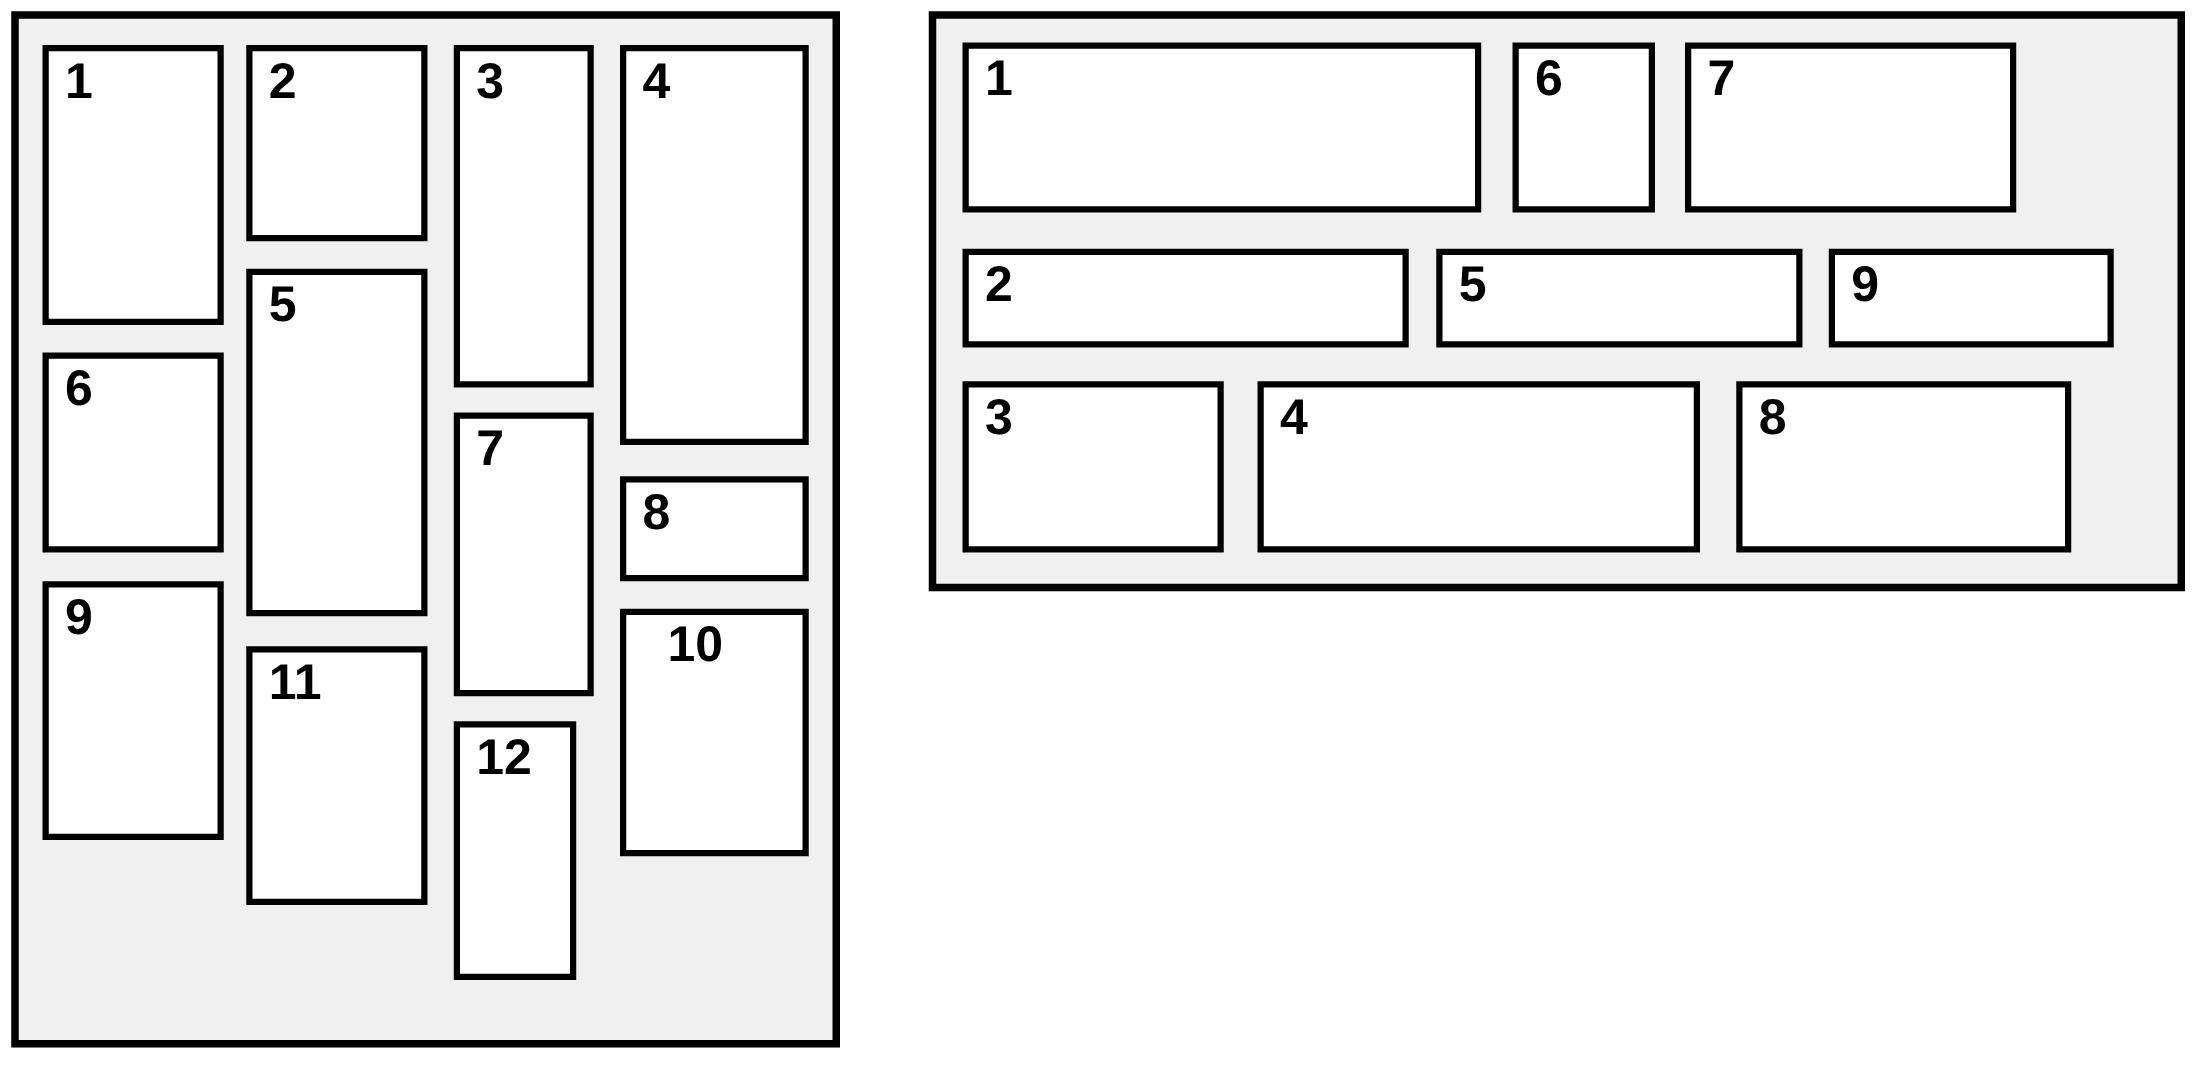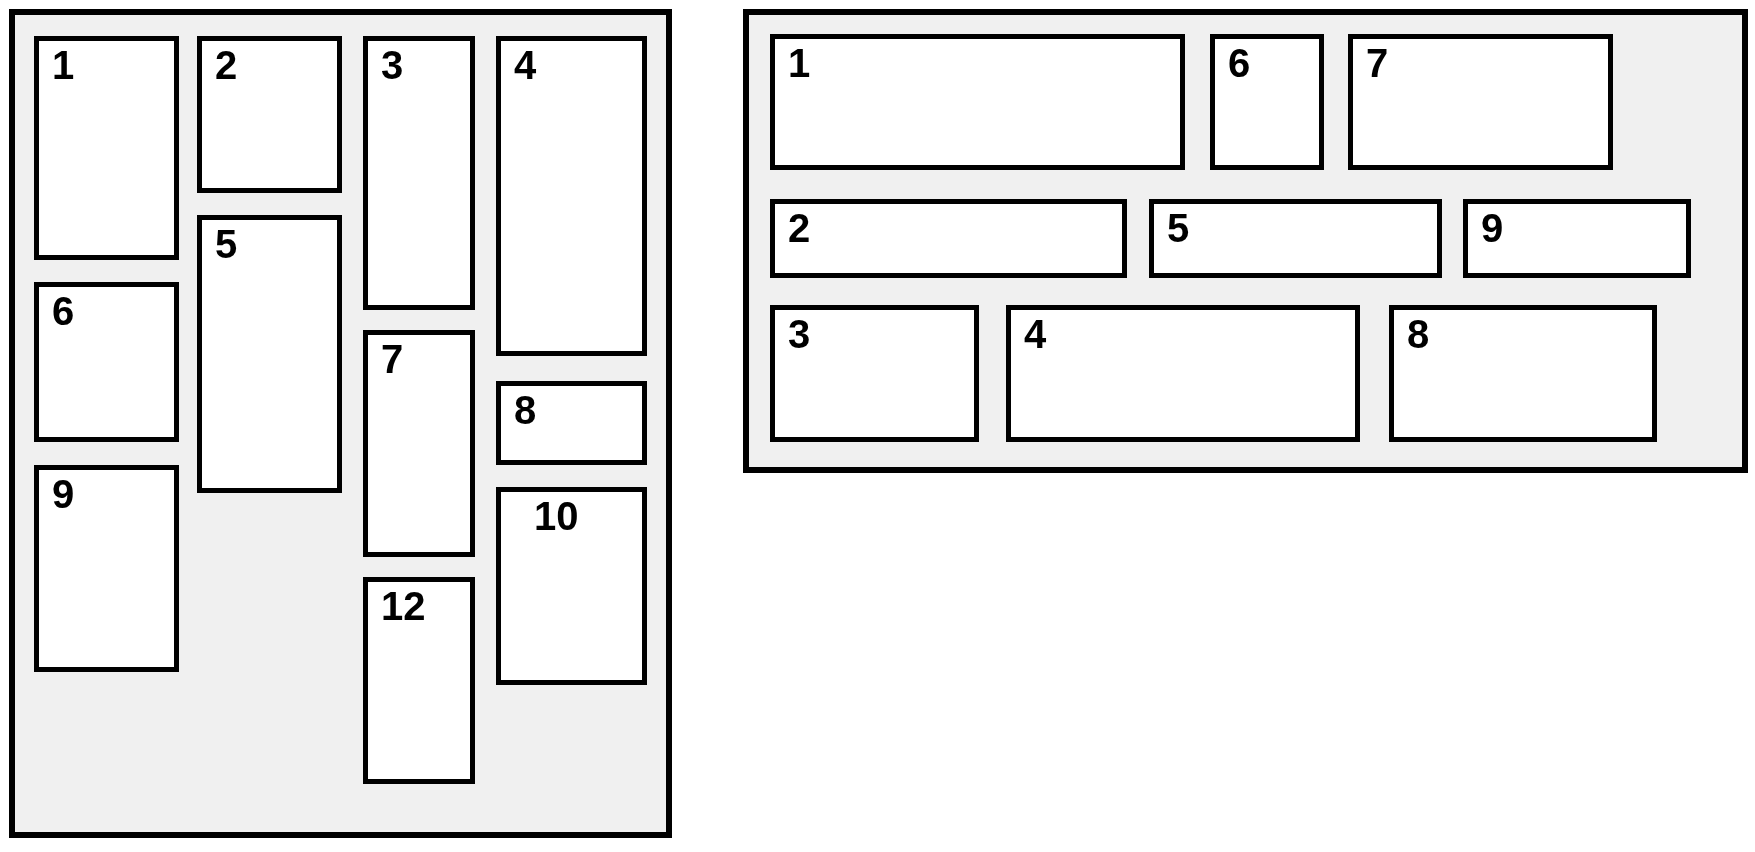--- a/index.html
+++ b/index.html
@@ -41,21 +41,21 @@
   .l2  { left: 182px; top: 21px;  width: 145px; height: 157px; }
   .l3  { left: 348px; top: 21px;  width: 112px; height: 274px; }
   .l4  { left: 481px; top: 21px;  width: 151px; height: 320px; }
   .l5  { left: 182px; top: 200px; width: 145px; height: 278px; }
   .l6  { left: 19px;  top: 267px; width: 145px; height: 160px; }
   .l7  { left: 348px; top: 315px; width: 112px; height: 227px; }
   .l8  { left: 481px; top: 366px; width: 151px; height: 84px;  }
   .l9  { left: 19px;  top: 450px; width: 145px; height: 207px; }
   .l10 { left: 481px; top: 472px; width: 151px; height: 198px; padding-left: 20px; }
   .l11 { left: 182px; top: 502px; width: 145px; height: 207px; }
-  .l12 { left: 348px; top: 562px; width: 112px; height: 207px; }
+  .l12 { left: 348px; top: 562px; width: 98px; height: 207px; }
 
   
   #right-panel { left: 743px; top: 9px; width: 1005px; height: 464px; }
   .r1  { left: 21px;  top: 19px;  width: 415px; height: 136px; }
   .r6  { left: 461px; top: 19px;  width: 114px; height: 136px; }
   .r7  { left: 599px; top: 19px;  width: 265px; height: 136px; }
   .r2  { left: 21px;  top: 184px; width: 357px; height: 79px;  }
   .r5  { left: 400px; top: 184px; width: 293px; height: 79px;  }
   .r9  { left: 714px; top: 184px; width: 228px; height: 79px;  }
   .r3  { left: 21px;  top: 290px; width: 209px; height: 137px; }
@@ -89,20 +89,23 @@
     </div>
   <div class="card l8">
       <span class="label">8</span>
     </div>
   <div class="card l9">
       <span class="label">9</span>
     </div>
   <div class="card l10">
       <span class="label">10</span>
     </div>
+  <div class="card l11">
+      <span class="label">11</span>
+    </div>
   <div class="card l12">
       <span class="label">12</span>
     </div>
 </div>
 
 <div id="right-panel" class="panel">
   <div class="card r1">
       <span class="label">1</span>
     </div>
   <div class="card r6">

